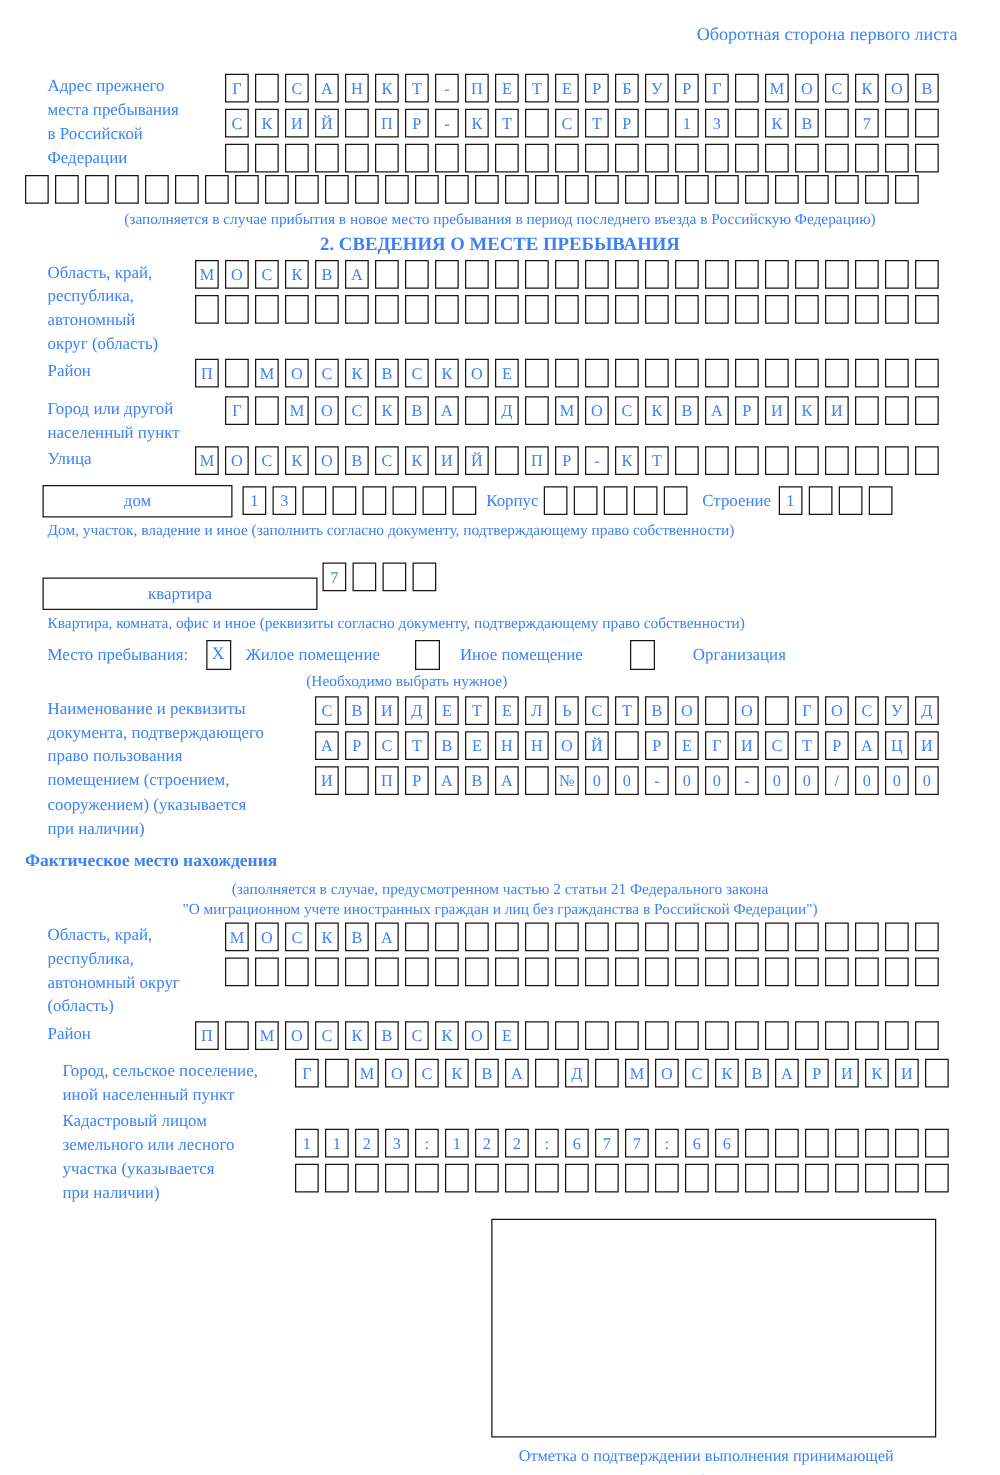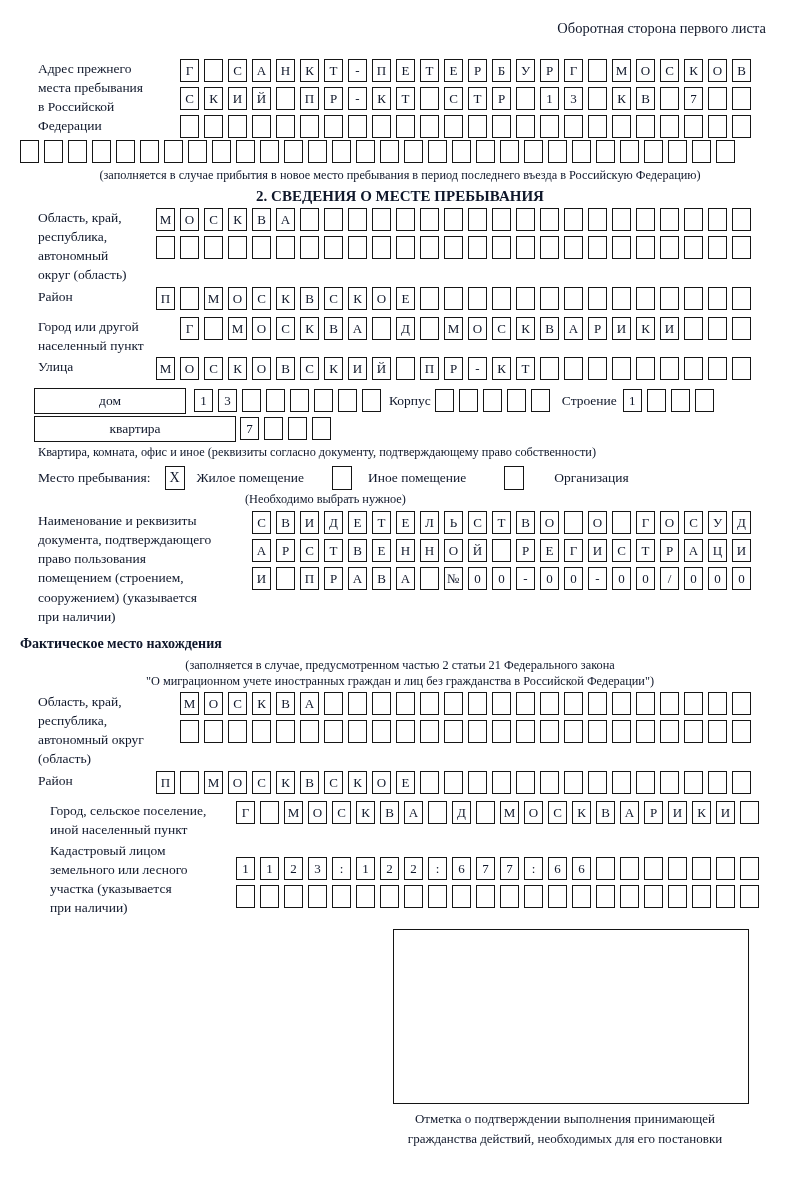--- a/index.html
+++ b/index.html
@@ -1,20 +1,20 @@
 <!DOCTYPE html>
 <html><head>
 <meta charset="utf-8">
 <style>
   * { box-sizing: border-box; margin: 0; padding: 0; }
   html, body { background: #ffffff; }
   .page {
     width: 800px; height: 1180px;
     background: #ffffff;
-    color: #0f172a;
+    color: #3b82f6;
     font-family: "Liberation Serif", "DejaVu Serif", serif;
     padding: 20px 20px 0 20px;
     position: relative;
     overflow: hidden;
   }
   .hdr-right { text-align: right; font-size: 14.5px; padding-right: 14px; }
 
   .flexrow { display: flex; align-items: flex-start; }
   .lbl { font-size: 13.5px; line-height: 1.42; white-space: pre-line; }
   .lbl-a { margin-left: 18px; width: 142px; }
@@ -36,21 +36,21 @@
   .note-left { font-size: 12.3px; margin: 3px 0 3px 18px; }
   .sec-title { text-align: center; font-weight: bold; font-size: 15px; margin-top: 5px; }
   .sub-title { text-align: left; font-weight: bold; font-size: 14px; margin-top: 10px; }
 
   .box-label {
     border: 1.6px solid #161616; height: 26px;
     display: flex; align-items: center; justify-content: center;
     font-size: 13.5px;
   }
   .dom-box { width: 152px; }
-  .kv-box { width: 202px; }
+  .kv-box { width: 220px; margin-top: 27px; }
   .inline-lbl { font-size: 13.5px; line-height: 26px; }
 
   .chk {
     width: 20px; height: 24px; border: 1.6px solid #161616;
     display: flex; align-items: center; justify-content: center;
     font-size: 14px; flex: 0 0 20px;
   }
   .mesto-line { display: flex; align-items: center; margin-left: 18px; margin-top: 6px; }
   .mesto-line .opt-label { font-size: 13.5px; }
 
@@ -366,20 +366,21 @@
         <div class="cell"></div>
       </div>
     <div class="inline-lbl" style="margin:0 6px 0 12px;">Строение</div>
     <div class="cellrow" style="margin:0;">
         <div class="cell">1</div>
         <div class="cell"></div>
         <div class="cell"></div>
         <div class="cell"></div>
       </div>
   </div>
+  <div class="note-left">Дом, участок, владение и иное (заполнить согласно документу, подтверждающему право собственности)</div>
 
   <div class="flexrow mt2" style="margin-left:14px; align-items:center;">
     <div class="box-label kv-box">квартира</div>
     <div class="cellrow" style="margin:0 0 0 4px;">
         <div class="cell">7</div>
         <div class="cell"></div>
         <div class="cell"></div>
         <div class="cell"></div>
       </div>
   </div>

